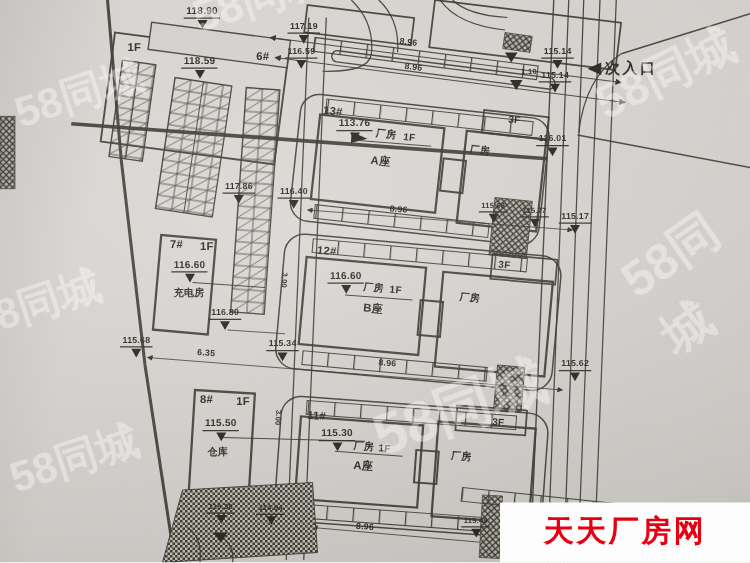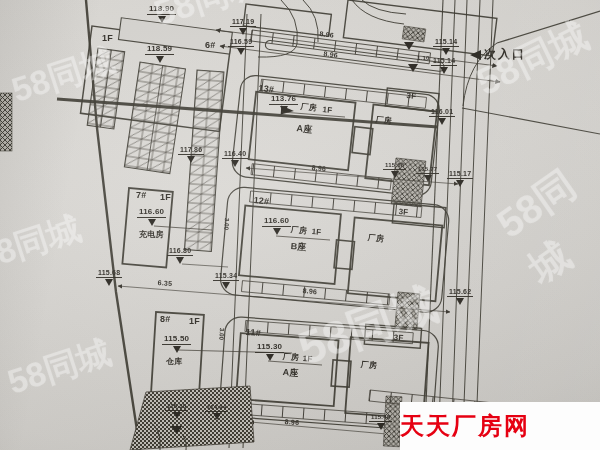--- a/index.html
+++ b/index.html
@@ -19,21 +19,21 @@
     color:#2b2822;font-weight:bold;font-size:12px;letter-spacing:2px;}
   .tri-left{width:0;height:0;border-top:5.5px solid transparent;border-bottom:5.5px solid transparent;
     border-right:11px solid #28251f;}
   .wm-layer{position:absolute;left:0;top:0;width:600px;height:450px;pointer-events:none;z-index:30;}
   .wm{position:absolute;color:rgba(255,255,255,.32);font-weight:bold;transform-origin:0 0;
     text-shadow:0 0 2px rgba(255,255,255,.12);}
   .vignette{position:absolute;inset:0;z-index:20;pointer-events:none;background:
     radial-gradient(130% 95% at 38% 42%, rgba(255,255,255,.10), rgba(96,92,84,.07) 62%, rgba(60,57,50,.17) 100%),
     linear-gradient(100deg, rgba(50,48,44,.10) 0%, rgba(0,0,0,0) 15%, rgba(0,0,0,0) 70%, rgba(255,255,255,.06) 100%);}
   .banner{position:absolute;left:400px;top:402px;width:200px;height:48px;background:#fdfdfd;z-index:40;
-    display:flex;flex-direction:column;align-items:flex-start;justify-content:center;}
+    display:flex;flex-direction:column;align-items:center;justify-content:center;}
   .banner-title{color:#e60012;font-weight:bold;font-size:24px;letter-spacing:2px;line-height:1.05;}
   .banner-url{color:#e60012;font-weight:bold;font-size:13px;letter-spacing:.4px;line-height:1.1;margin-top:1px;}
 </style>
 </head>
 <body>
 
 <div class="sheet">
 
   <svg class="lines" width="600" height="450" viewBox="0 0 600 450">
     <defs>

